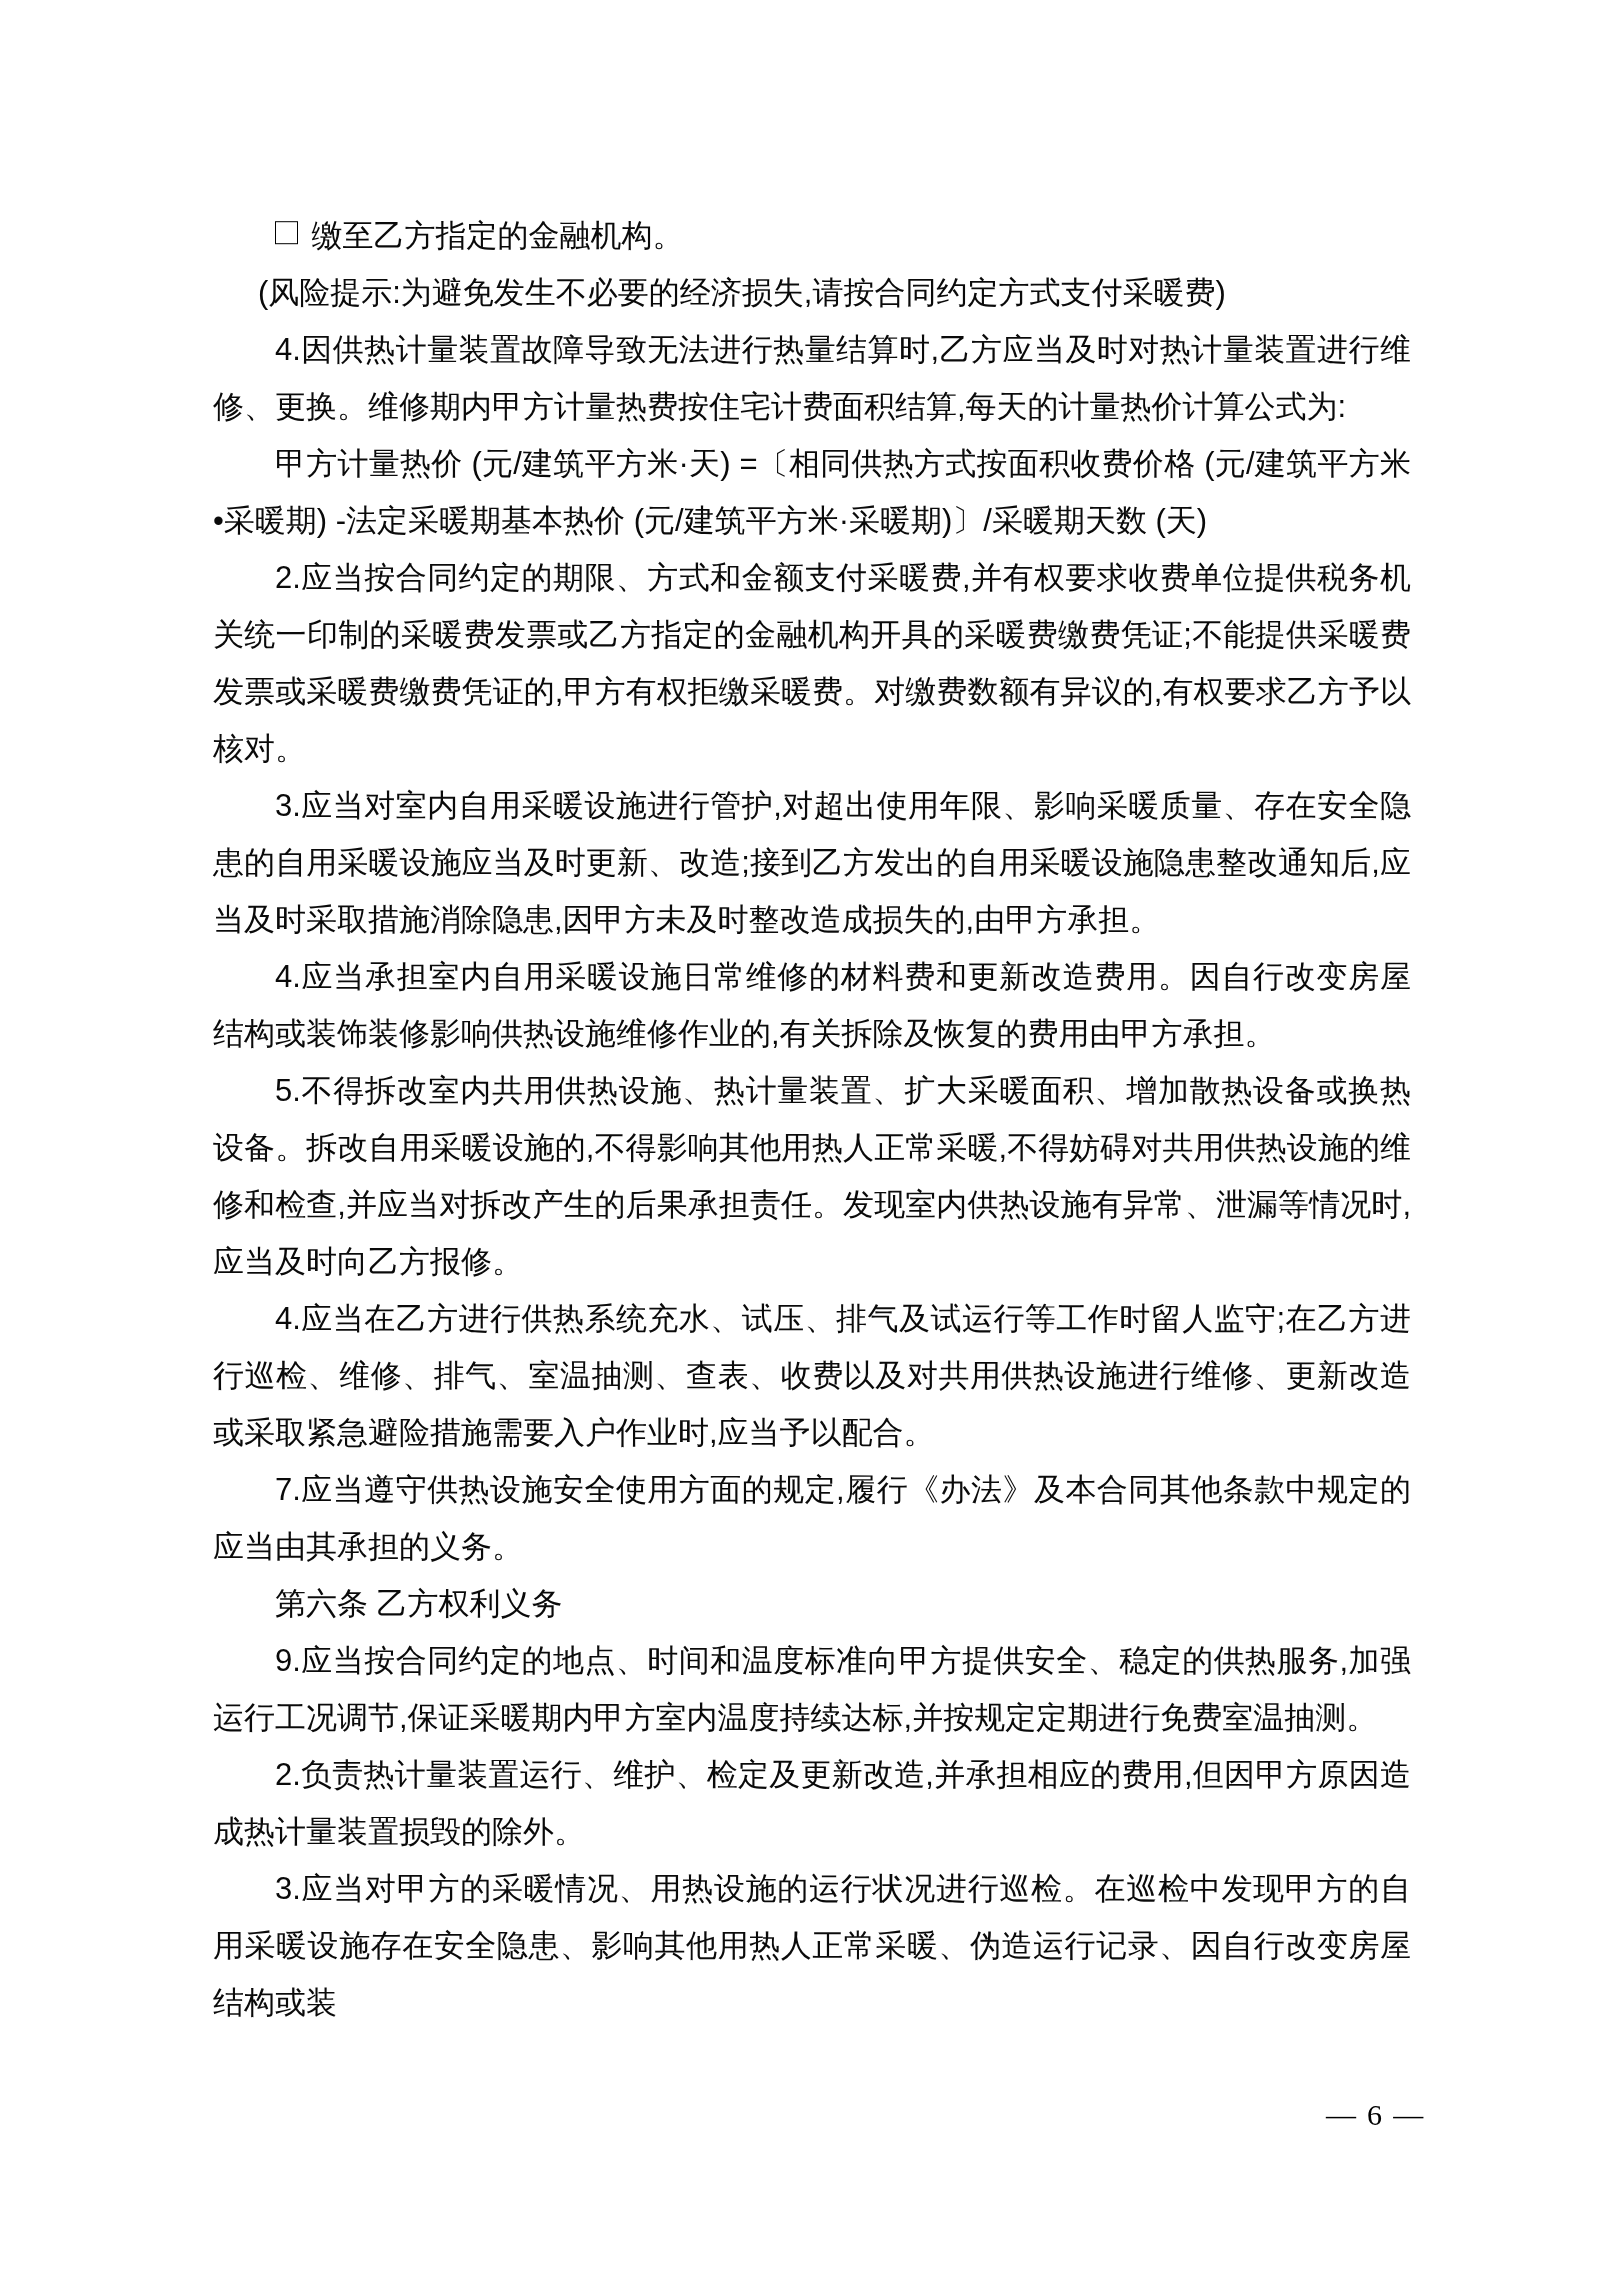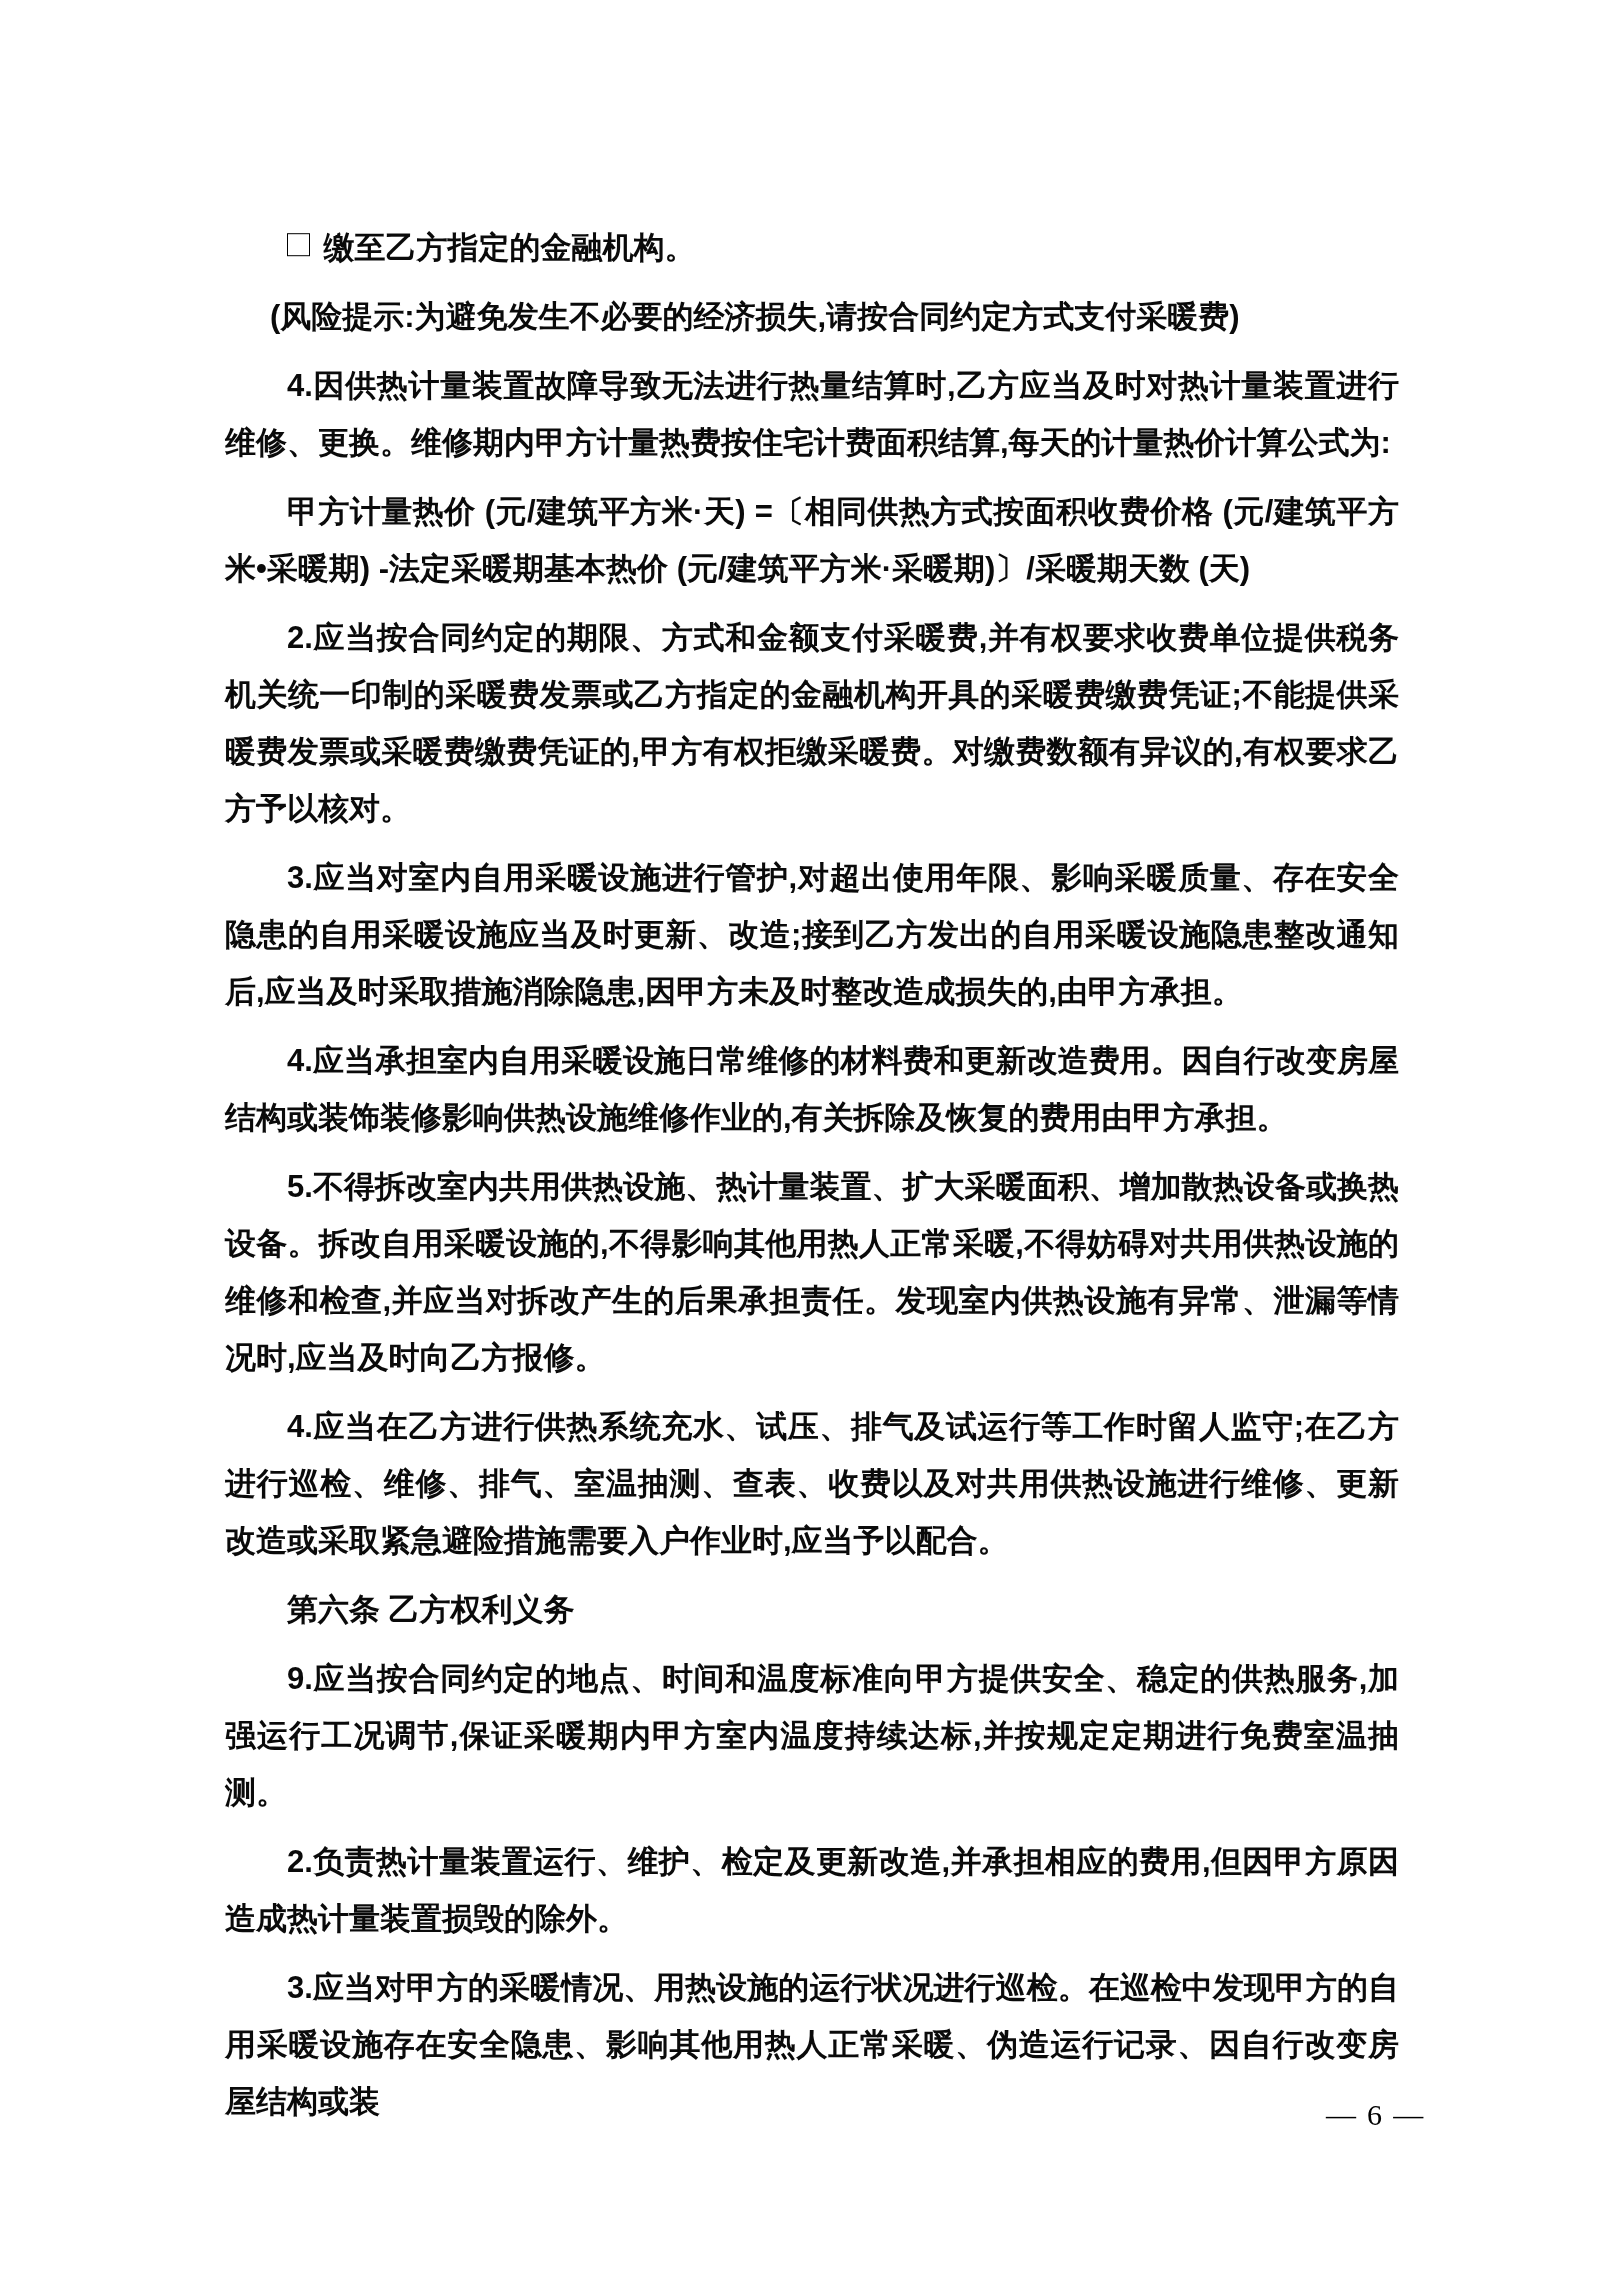--- a/index.html
+++ b/index.html
@@ -13,21 +13,21 @@
   }
   .content{
     position:absolute;
     left:213px;top:207px;
     width:1198px;
     font-size:31px;
     line-height:57px;
     text-align:justify;
     word-break:break-all;
   }
-  .content p{margin:12px;padding:0;font-weight:bold;}
+  .content p{margin:0;padding:0;}
   .para{text-indent:2em;}
   .opt{text-indent:2em;}
   .note{text-indent:1.45em;}
   .heading{text-indent:2em;}
   .cb{
     display:inline-block;
     width:21px;height:21px;
     border:1.8px solid #000;
     margin-right:13.6px;
     transform:translateY(-1.8px);
@@ -62,20 +62,21 @@
 
     <p class="para">4.因供热计量装置故障导致无法进行热量结算时,乙方应当及时对热计量装置进行维修、更换。维修期内甲方计量热费按住宅计费面积结算,每天的计量热价计算公式为:</p>
 
     <p class="para">甲方计量热价 (元/建筑平方米·天) =〔相同供热方式按面积收费价格 (元/建筑平方米•采暖期) -法定采暖期基本热价 (元/建筑平方米·采暖期)〕/采暖期天数 (天)</p>
 
     <p class="para">2.应当按合同约定的期限、方式和金额支付采暖费,并有权要求收费单位提供税务机关统一印制的采暖费发票或乙方指定的金融机构开具的采暖费缴费凭证;不能提供采暖费发票或采暖费缴费凭证的,甲方有权拒缴采暖费。对缴费数额有异议的,有权要求乙方予以核对。</p>
     <p class="para">3.应当对室内自用采暖设施进行管护,对超出使用年限、影响采暖质量、存在安全隐患的自用采暖设施应当及时更新、改造;接到乙方发出的自用采暖设施隐患整改通知后,应当及时采取措施消除隐患,因甲方未及时整改造成损失的,由甲方承担。</p>
     <p class="para">4.应当承担室内自用采暖设施日常维修的材料费和更新改造费用。因自行改变房屋结构或装饰装修影响供热设施维修作业的,有关拆除及恢复的费用由甲方承担。</p>
     <p class="para">5.不得拆改室内共用供热设施、热计量装置、扩大采暖面积、增加散热设备或换热设备。拆改自用采暖设施的,不得影响其他用热人正常采暖,不得妨碍对共用供热设施的维修和检查,并应当对拆改产生的后果承担责任。发现室内供热设施有异常、泄漏等情况时,应当及时向乙方报修。</p>
     <p class="para">4.应当在乙方进行供热系统充水、试压、排气及试运行等工作时留人监守;在乙方进行巡检、维修、排气、室温抽测、查表、收费以及对共用供热设施进行维修、更新改造或采取紧急避险措施需要入户作业时,应当予以配合。</p>
+    <p class="para">7.应当遵守供热设施安全使用方面的规定,履行《办法》及本合同其他条款中规定的应当由其承担的义务。</p>
 
     <p class="para heading">第六条 乙方权利义务</p>
     <p class="para">9.应当按合同约定的地点、时间和温度标准向甲方提供安全、稳定的供热服务,加强运行工况调节,保证采暖期内甲方室内温度持续达标,并按规定定期进行免费室温抽测。</p>
     <p class="para">2.负责热计量装置运行、维护、检定及更新改造,并承担相应的费用,但因甲方原因造成热计量装置损毁的除外。</p>
     <p class="para">3.应当对甲方的采暖情况、用热设施的运行状况进行巡检。在巡检中发现甲方的自用采暖设施存在安全隐患、影响其他用热人正常采暖、伪造运行记录、因自行改变房屋结构或装</p>
 
   </div>
 
   <div class="pageno">— 6 —</div>
 </div>

